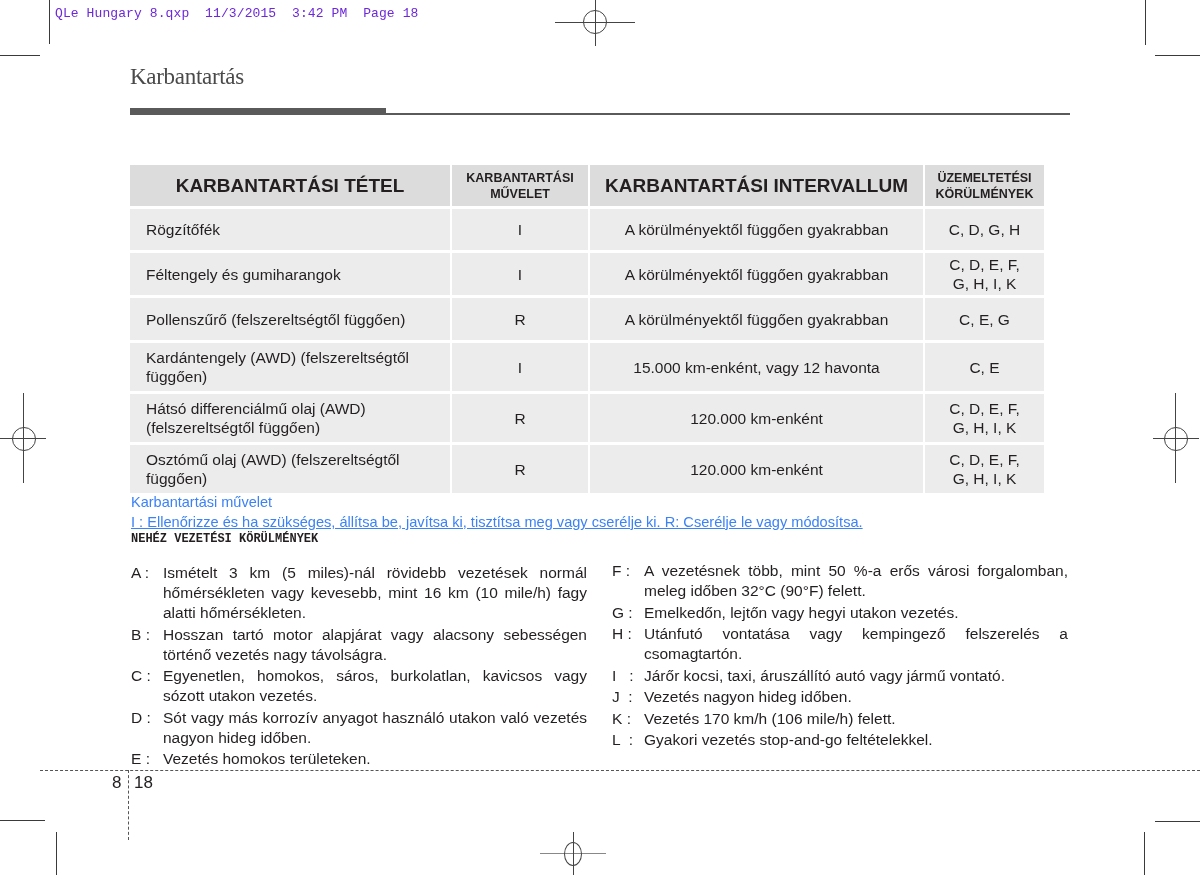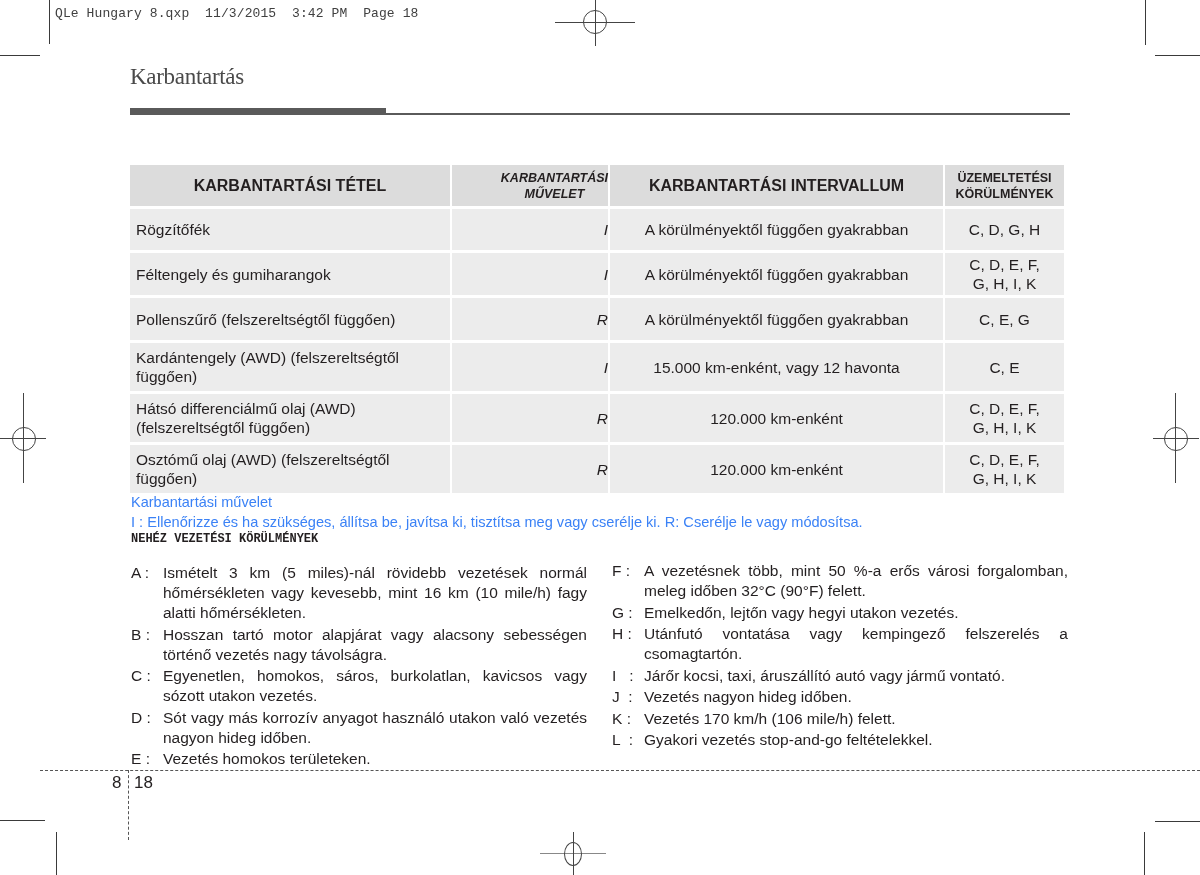--- a/index.html
+++ b/index.html
@@ -2,46 +2,46 @@
 <html><head>
   <meta charset="utf-8">
   <style>
     html, body { margin: 0; padding: 0; background: #ffffff; }
     body { width: 1200px; height: 875px; position: relative; overflow: hidden;
            font-family: "Liberation Sans", sans-serif; color: #231f20; }
     .line { position: absolute; background: #3a3a3a; }
 
     
     .slug { position: absolute; left: 55px; top: 6px; font-family: "Liberation Mono", monospace;
-            font-size: 13px; color: #404040; letter-spacing: 0.1px; white-space: pre; }
+            font-size: 13px; color: #6d28d9; letter-spacing: 0.1px; white-space: pre; }
 
     
     .reg { position: absolute; }
     .reg .h { position: absolute; height: 1px; background: #444; }
     .reg .v { position: absolute; width: 1px; background: #444; }
     .reg .c { position: absolute; border: 1px solid #444; border-radius: 50%; }
 
     
     .section-title { position: absolute; left: 130px; top: 64px; font-family: "Liberation Serif", serif;
                      font-size: 23px; color: #4a4a4a; letter-spacing: -0.3px; }
     .title-bar-thick { position: absolute; left: 130px; top: 108px; width: 256px; height: 7px; background: #5a5a5a; }
     .title-bar-thin { position: absolute; left: 386px; top: 113px; width: 684px; height: 2px; background: #5a5a5a; }
 
     
     .tbl { position: absolute; left: 130px; top: 165px; width: 940px; }
     .row { display: flex; margin-bottom: 3px; }
     .cell { display: flex; align-items: center; box-sizing: border-box; margin-right: 2px;
             font-size: 15.5px; line-height: 19px; background: #ececec; }
     .cell:last-child { margin-right: 0; }
-    .c1 { width: 320px; padding-left: 6px; }
-    .c2 { width: 156px; justify-content: flex-end; text-align: center; font-style: italic; }
+    .c1 { width: 320px; padding-left: 16px; }
+    .c2 { width: 136px; justify-content: center; text-align: center; }
     .c3 { width: 333px; justify-content: center; text-align: center; }
     .c4 { width: 119px; justify-content: center; text-align: center; }
     .head .cell { background: #dcdcdc; font-weight: bold; height: 41px; }
-    .head .c1, .head .c3 { font-size: 16px; justify-content: center; padding-left: 0; }
+    .head .c1, .head .c3 { font-size: 19px; justify-content: center; padding-left: 0; }
     .head .c2, .head .c4 { font-size: 12.5px; line-height: 16px; }
     .r-h1 .cell { height: 41px; }
     .r-h2 .cell { height: 42px; }
     .r-h3 .cell { height: 48px; }
 
     
     .legend { position: absolute; left: 131px; top: 492px; font-size: 14.5px; line-height: 20px; color: #3b82f6; }
     .nehez-title { position: absolute; left: 131px; top: 532px; font-size: 12px; font-weight: bold; font-family: Liberation Mono, monospace; }
 
     
@@ -183,21 +183,21 @@
       <div>
           <div>C, D, E, F,</div>
           <div>G, H, I, K</div>
         </div>
     </div>
   </div>
 </div>
 
 <div class="legend">
   <div>Karbantartási művelet</div>
-  <div style="font-size:14.6px;">I : Ellenőrizze és ha szükséges, állítsa be, javítsa ki, tisztítsa meg vagy cserélje ki.  R: Cserélje le vagy módosítsa.</div>
+  <div style="font-size:14.6px;text-decoration:underline;">I : Ellenőrizze és ha szükséges, állítsa be, javítsa ki, tisztítsa meg vagy cserélje ki.  R: Cserélje le vagy módosítsa.</div>
 </div>
 
 <div class="nehez-title">NEHÉZ VEZETÉSI KÖRÜLMÉNYEK</div>
 
 <div class="cond-col cond-left">
   <div class="cond">
       <span class="key">A :</span>
       <span class="txt">Ismételt 3 km (5 miles)-nál rövidebb vezetések normál hőmérsékleten vagy kevesebb, mint 16 km (10 mile/h) fagy alatti hőmérsékleten.</span>
     </div>
   <div class="cond">

